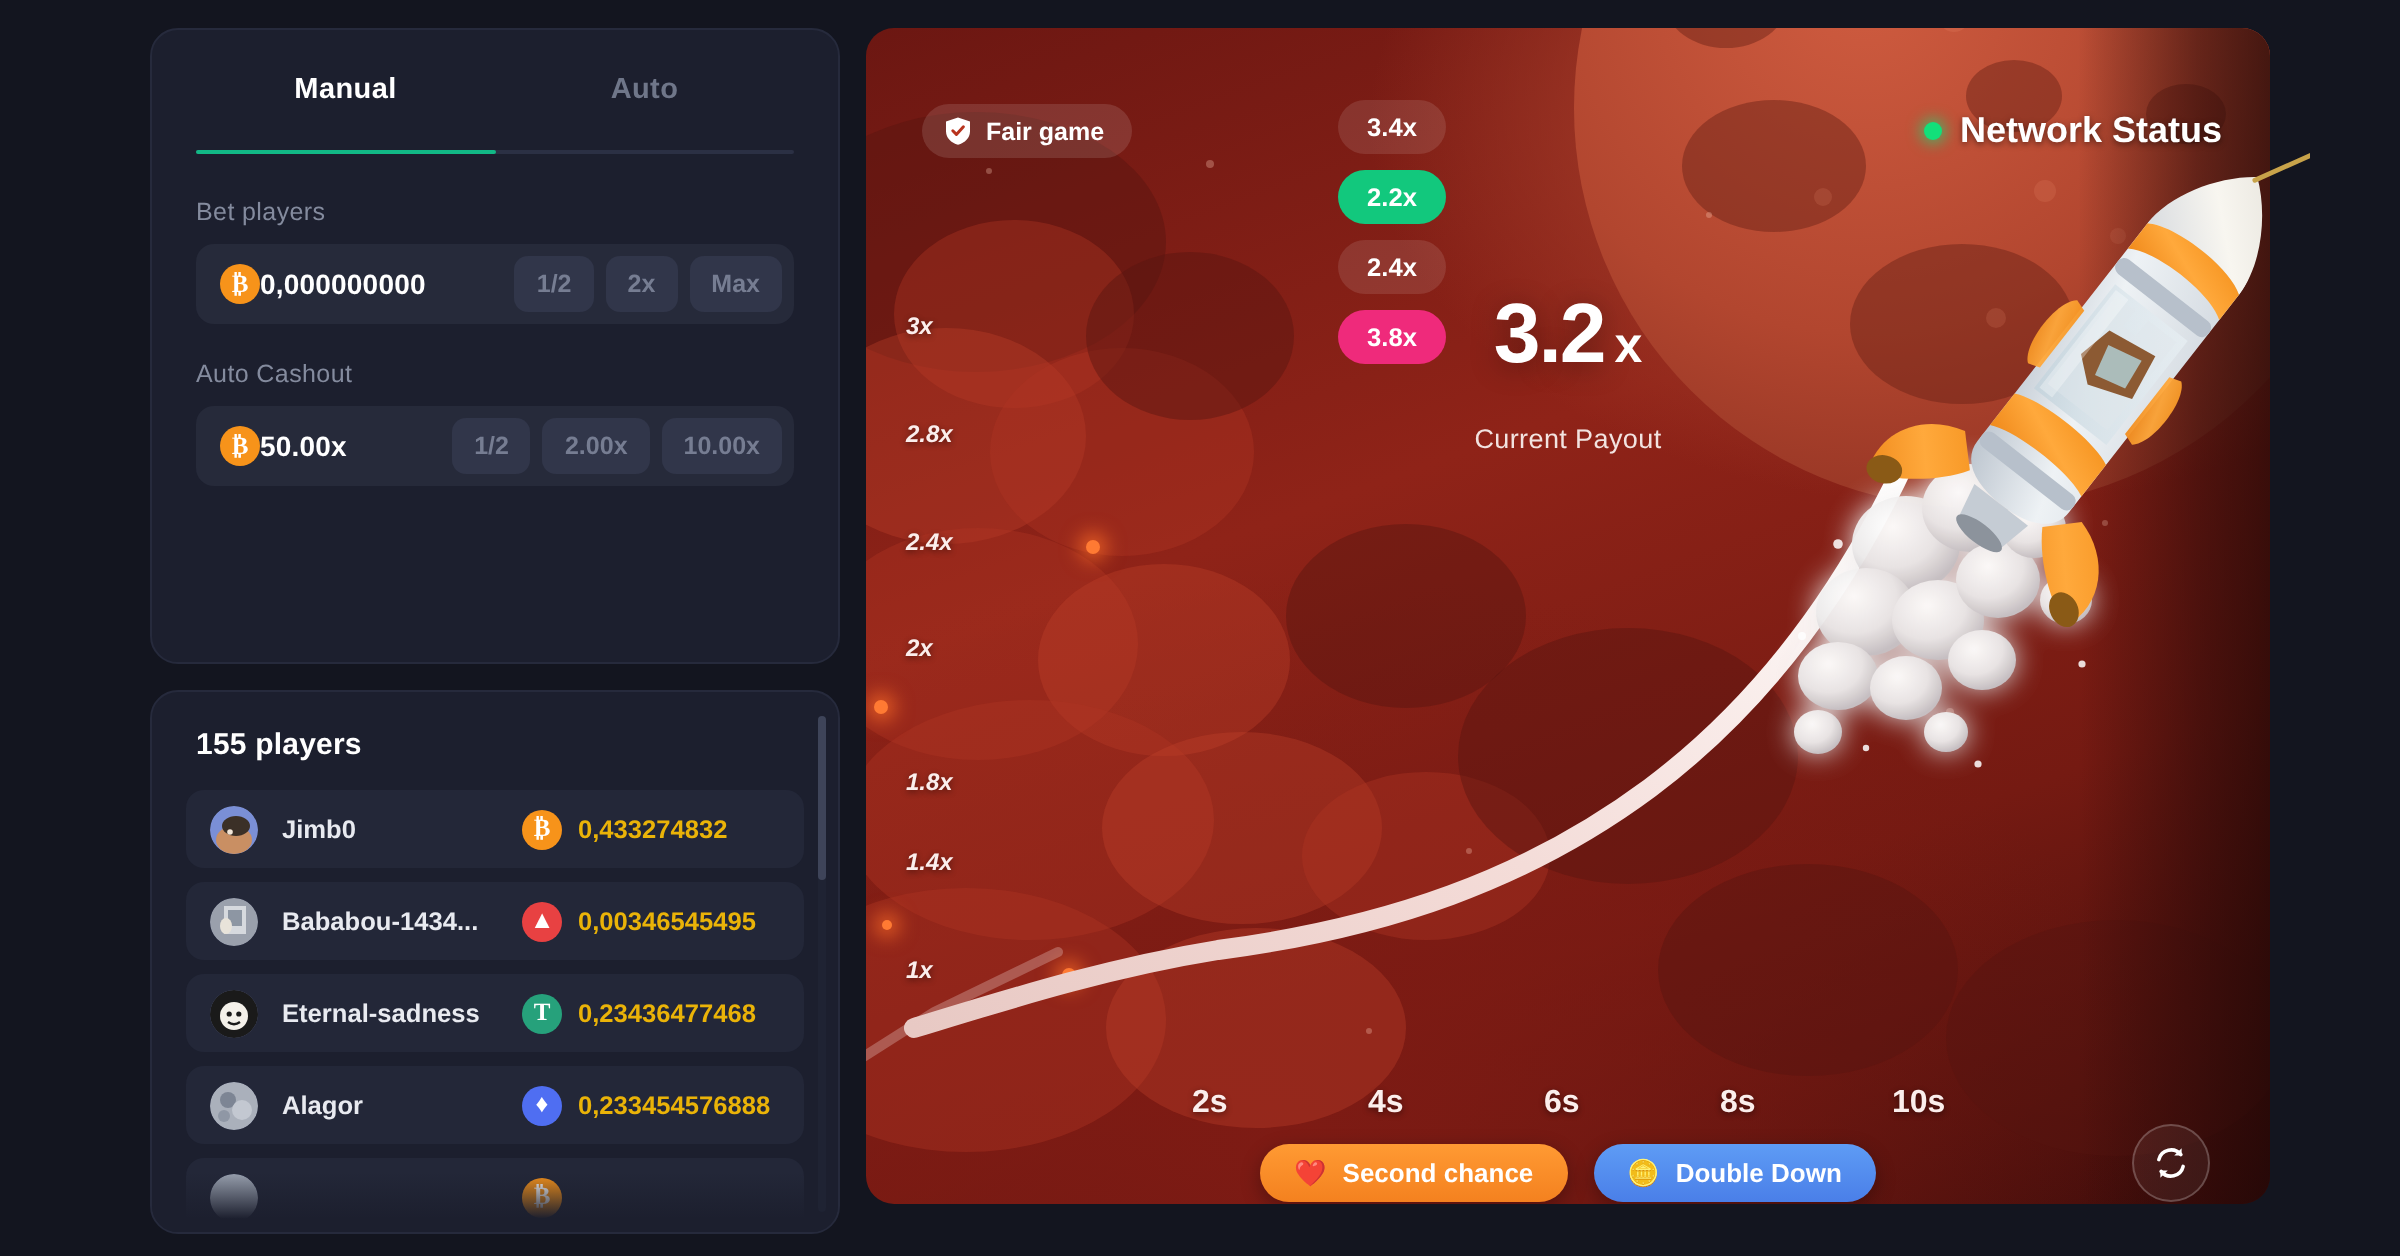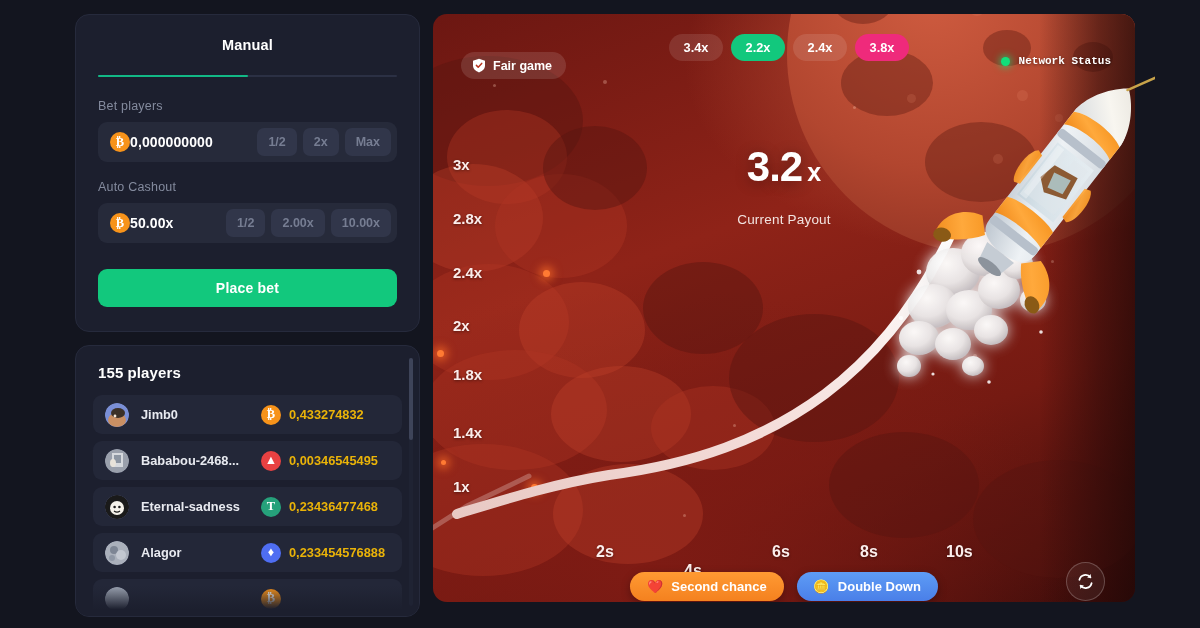--- a/index.html
+++ b/index.html
@@ -209,43 +209,42 @@
     height: 27px; padding: 0 14px 0 11px;
     background: rgba(255,255,255,0.12);
     border-radius: 14px;
     display: flex; align-items: center; gap: 7px;
     cursor: pointer;
   }
   #fairgame span {
     font-size: 12.5px; font-weight: bold; color: #ffffff;
   }
 
-  #history { position: absolute; left: 236px; top: 20px; display: flex; gap: 8px; }
+  #history { position: absolute; left: 236px; top: 36px; display: flex; gap: 8px; flex-direction: column; }
   .hpill {
     height: 27px; min-width: 54px; padding: 0 13px;
     border-radius: 14px;
     display: flex; align-items: center; justify-content: center;
     font-size: 12.8px; font-weight: bold;
     cursor: pointer;
   }
 
   #netstatus {
     position: absolute; right: 24px; top: 41px;
     display: flex; align-items: center; gap: 9px;
     cursor: pointer;
   }
   #netdot {
     width: 9px; height: 9px; border-radius: 50%;
     background: #12e07a;
     box-shadow: 0 0 7px 2px rgba(18,224,122,0.6);
   }
   #netstatus span {
-    font-size: 11px; font-weight: bold; color: #ffffff;
+    font-size: 18px; font-weight: bold; color: #ffffff;
     text-shadow: 0 1px 3px rgba(0,0,0,0.5);
-    font-family: Liberation Mono, monospace;
   }
 
   
   #payout {
     position: absolute; left: 0; right: 0; top: 132px;
     text-align: center;
   }
   #payout-num {
     font-size: 42px; font-weight: bold; color: #ffffff;
     letter-spacing: -1px; line-height: 1;
@@ -257,22 +256,23 @@
   }
   #payout-label {
     margin-top: 24px;
     font-size: 13.5px; color: #f2e3e0; font-weight: normal;
     letter-spacing: .2px;
   }
 
   
   .ytick {
     position: absolute; left: 20px;
-    font-size: 15px; font-weight: bold; color: #fbeeec;
+    font-size: 12px; font-weight: bold; color: #fbeeec;
     text-shadow: 0 1px 3px rgba(0,0,0,0.45);
+    font-style: italic;
   }
   .xtick {
     position: absolute; top: 529px;
     font-size: 16px; font-weight: bold; color: #fbeeec;
     text-shadow: 0 1px 3px rgba(0,0,0,0.45);
   }
 
   
   #curve { position: absolute; left: 0; top: 0; }
 
@@ -314,20 +314,21 @@
 <body>
 
 <div id="app">
 
   <div id="left-col">
 
     <div class="panel" id="bet-panel">
 
       <div class="tabs">
         <div class="tab active">Manual</div>
+        <div class="tab">Auto</div>
       </div>
       <div class="tab-track">
         <div class="tab-track-fill"></div>
       </div>
 
       <div class="field-label">Bet players</div>
       <div class="input-row">
         <div class="coin btc">₿</div>
         <div class="input-val">0,000000000</div>
         <div class="quick-btns">
@@ -341,21 +342,20 @@
       <div class="input-row">
         <div class="coin btc">₿</div>
         <div class="input-val">50.00x</div>
         <div class="quick-btns">
           <button class="quick-btn">1/2</button>
           <button class="quick-btn">2.00x</button>
           <button class="quick-btn">10.00x</button>
         </div>
       </div>
 
-      <button id="place-bet">Place bet</button>
     </div>
 
     <div class="panel" id="players-panel">
       <div id="players-title">155 players</div>
 
       <div class="player-row">
         <div class="avatar">
           <svg width="24" height="24" viewBox="0 0 24 24">
             <circle cx="12" cy="12" r="12" fill="#7a8fd6"></circle>
             <ellipse cx="12" cy="17" rx="9" ry="7" fill="#c98f63"></ellipse>
@@ -372,21 +372,21 @@
 
       <div class="player-row">
         <div class="avatar">
           <svg width="24" height="24" viewBox="0 0 24 24">
             <circle cx="12" cy="12" r="12" fill="#9aa0ac"></circle>
             <rect x="7" y="4" width="11" height="14" fill="#d6d9de"></rect>
             <rect x="9" y="6" width="7" height="8" fill="#8d96a3"></rect>
             <ellipse cx="8" cy="14" rx="3" ry="4" fill="#e8e3da"></ellipse>
           </svg>
         </div>
-        <div class="pname">Bababou-2468...</div>
+        <div class="pname">Bababou-1434...</div>
         <div class="pamt">
           <div class="coin avax">▲</div>
           <div class="pamt-val">0,00346545495</div>
         </div>
       </div>
 
       <div class="player-row">
         <div class="avatar">
           <svg width="24" height="24" viewBox="0 0 24 24">
             <circle cx="12" cy="12" r="12" fill="#1a1a1a"></circle>
@@ -538,26 +538,26 @@
             <circle cx="608" cy="318" r="1.8"></circle>
           <circle cx="556" cy="368" r="1.8"></circle>
             <circle cx="500" cy="360" r="1.6"></circle>
         </g>
       </svg>
 
       <div class="ytick" style="top:142px;">3x</div>
       <div class="ytick" style="top:196px;">2.8x</div>
       <div class="ytick" style="top:250px;">2.4x</div>
       <div class="ytick" style="top:303px;">2x</div>
-      <div class="ytick" style="top:352px;text-align:right;">1.8x</div>
+      <div class="ytick" style="top:370px;text-align:right;">1.8x</div>
       <div class="ytick" style="top:410px;">1.4x</div>
       <div class="ytick" style="top:464px;">1x</div>
 
       <div class="xtick" style="left:163px;">2s</div>
-      <div class="xtick" style="left:251px;margin-top:19px;">4s</div>
+      <div class="xtick" style="left:251px;">4s</div>
       <div class="xtick" style="left:339px;">6s</div>
       <div class="xtick" style="left:427px;">8s</div>
       <div class="xtick" style="left:513px;">10s</div>
 
       <div id="payout">
         <span id="payout-num">3.2</span><span id="payout-x">x</span>
         <div id="payout-label">Current Payout</div>
       </div>
 
       <div id="fairgame">

